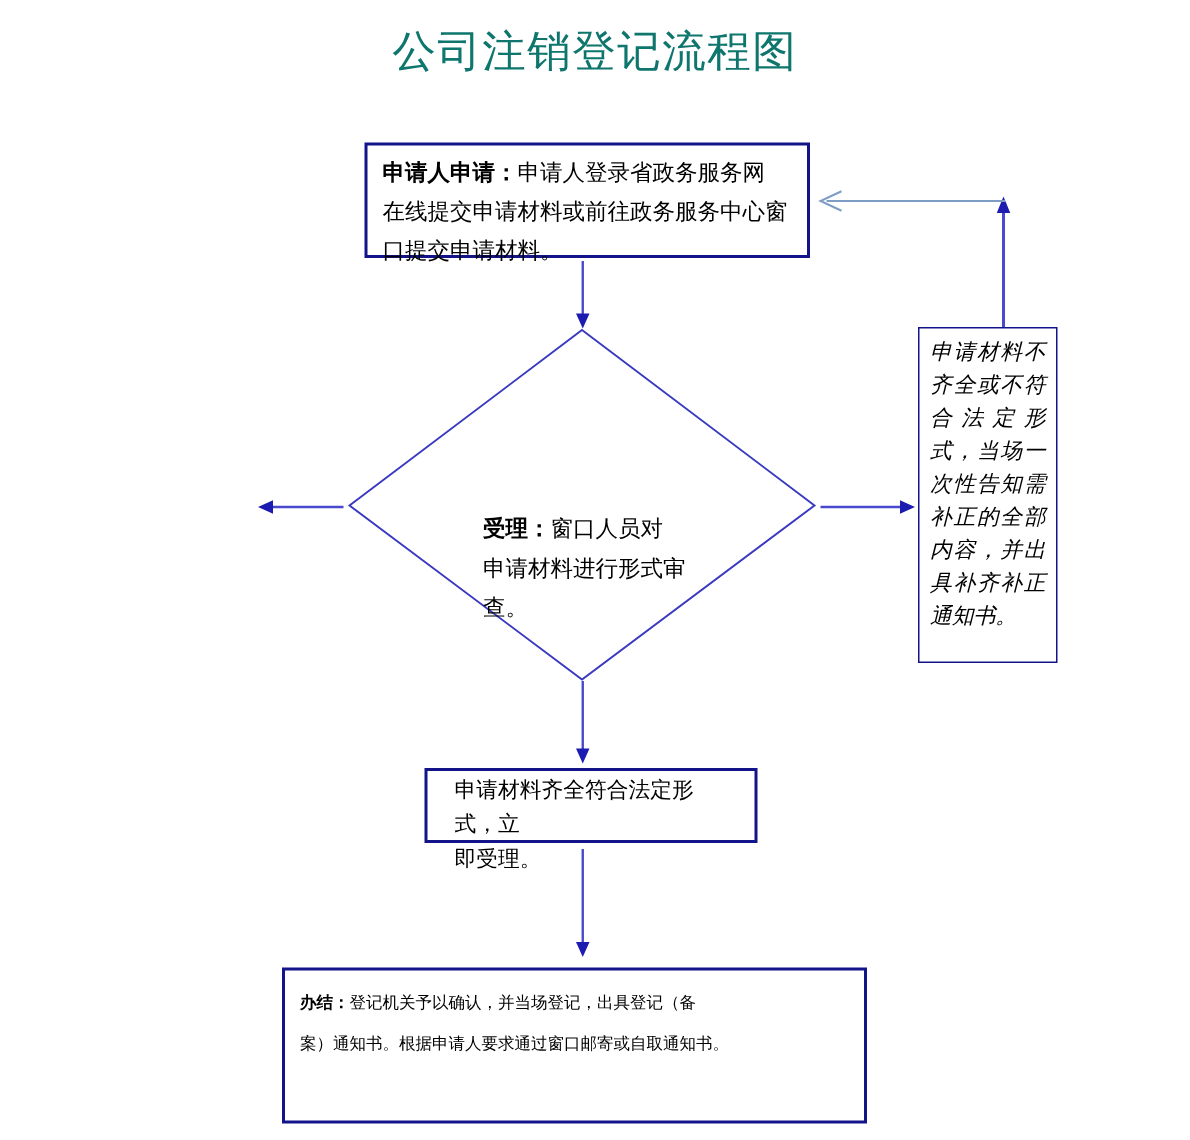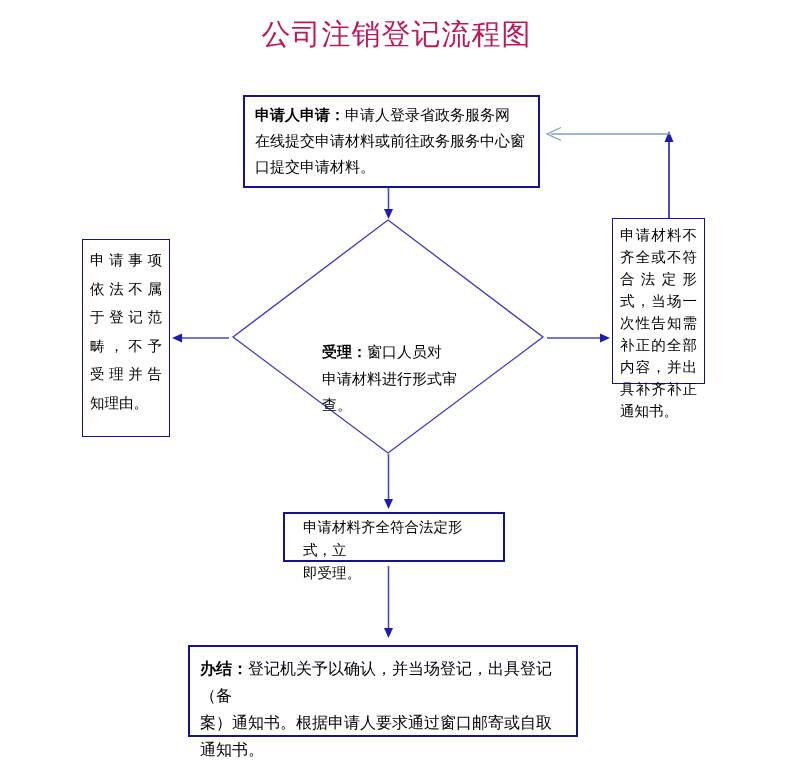--- a/index.html
+++ b/index.html
@@ -3,37 +3,37 @@
 <meta charset="utf-8">
 <style>
   html,body{margin:0;padding:0;background:#ffffff;}
   .canvas{
     position:relative;width:793px;height:760px;background:#ffffff;overflow:hidden;
     font-family:"DejaVu Sans","Liberation Sans",sans-serif;color:#000000;
   }
   .title{
     position:absolute;left:0;top:17px;width:793px;text-align:center;
     font-family:"DejaVu Serif","Liberation Serif",serif;
-    font-size:29px;line-height:34px;color:#be185d;letter-spacing:1px;
+    font-size:29px;line-height:34px;color:#0f766e;letter-spacing:1px;
   }
   .node{
     position:absolute;border:2px solid #13138A;background:#ffffff;
     font-size:15px;line-height:26px;box-sizing:border-box;
   }
   .pre{white-space:pre-line;}
   .lead{font-weight:bold;}
-  .applicant-box{left:243px;top:95px;width:297px;height:93px;padding:5px 10px;}
+  .applicant-box{left:243px;top:95px;width:297px;height:77px;padding:5px 10px;}
   .reject-box{left:82px;top:239px;width:88px;height:198px;padding:6px 7px;
     font-size:14.5px;line-height:28.5px;text-align:justify;border-width:1.5px;}
-  .supplement-box{left:612px;top:218px;width:93px;height:166px;padding:5px 7px;
-    font-size:14.5px;line-height:22px;text-align:justify;border-width:1.5px;}
+  .supplement-box{left:612px;top:218px;width:93px;height:224px;padding:5px 7px;
+    font-size:14.5px;line-height:22px;text-align:justify;border-width:1.5px;font-style:italic;}
   .accepted-box{left:283px;top:512px;width:222px;height:50px;padding:2px 18px;
     font-size:14.5px;line-height:23px;}
-  .complete-box{left:188px;top:645px;width:390px;height:92px;padding:8px 10px;
-    font-size:16px;line-height:27px;}
+  .complete-box{left:188px;top:645px;width:390px;height:104px;padding:8px 10px;
+    font-size:11px;line-height:27px;}
   .review-text{
     position:absolute;left:322px;top:296px;width:195px;
     font-size:15px;line-height:26.5px;white-space:pre-line;z-index:3;margin-top:43px;
   }
   .arrows{position:absolute;left:0;top:0;width:793px;height:760px;z-index:1;}
   .node,.review-text,.title{z-index:2;}
 </style>
 </head>
 <body>
 
@@ -67,21 +67,20 @@
   </svg>
 
   <div class="node applicant-box pre"><span class="lead">申请人申请：</span><span>申请人登录省政务服务网
 在线提交申请材料或前往政务服务中心窗
 口提交申请材料。</span></div>
 
   <div class="review-text"><span class="lead">受理：</span><span>窗口人员对
 申请材料进行形式审
 查。</span></div>
 
-  <div class="node reject-box"><span>申请事项依法不属于登记范畴，不予受理并告知理由。</span></div>
 
   <div class="node supplement-box"><span>申请材料不齐全或不符合法定形式，当场一次性告知需补正的全部内容，并出具补齐补正通知书。</span></div>
 
   <div class="node accepted-box pre"><span>申请材料齐全符合法定形式，立
 即受理。</span></div>
 
   <div class="node complete-box pre"><span class="lead">办结：</span><span>登记机关予以确认，并当场登记，出具登记（备
 案）通知书。根据申请人要求通过窗口邮寄或自取通知书。</span></div>
 
 </div>

